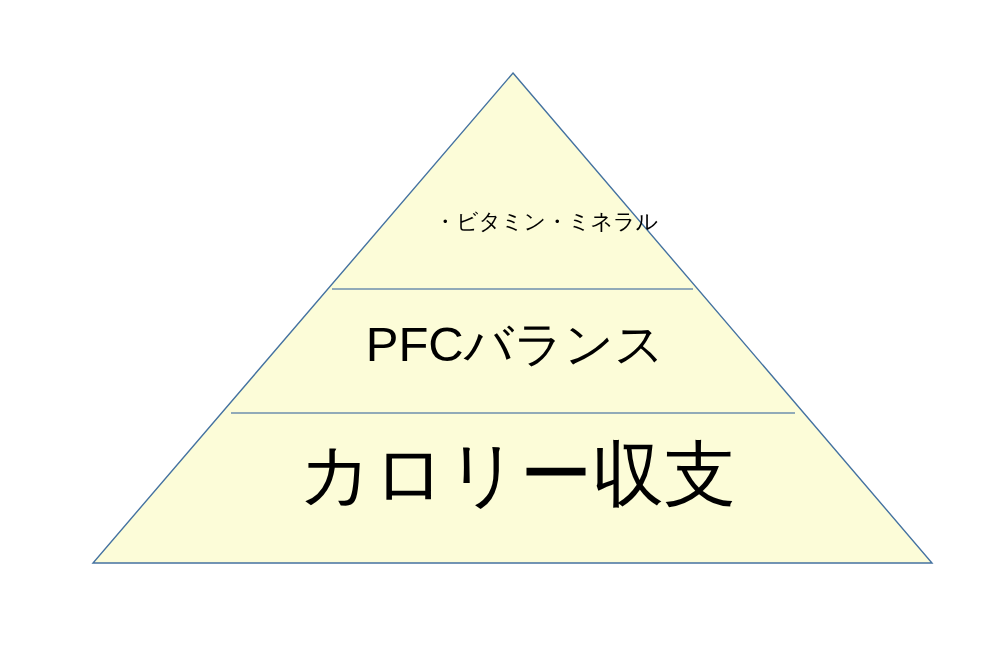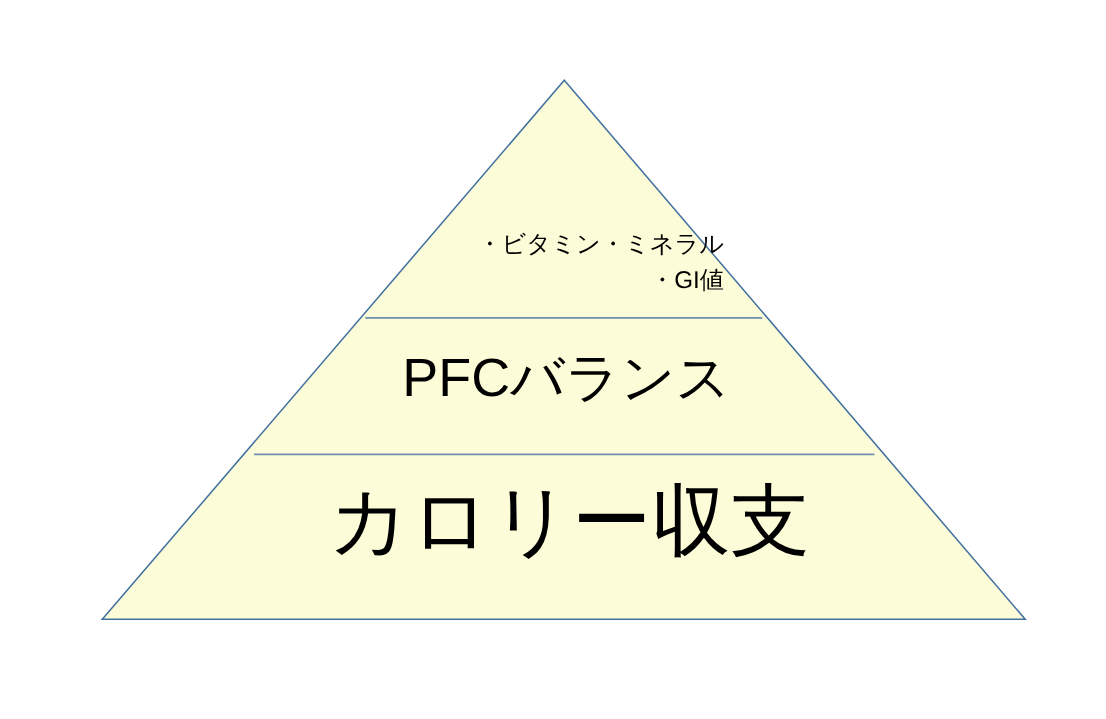--- a/index.html
+++ b/index.html
@@ -74,20 +74,19 @@
 
     <polygon points="513,73 932,563 93,563" fill="#FCFCD8" stroke="#4472A0" stroke-width="1.4"></polygon>
 
     <line x1="332" y1="289" x2="693" y2="289" stroke="#6E8FAE" stroke-width="1.6"></line>
 
     <line x1="231" y1="413" x2="795" y2="413" stroke="#6E8FAE" stroke-width="1.6"></line>
   </svg>
 
   <div class="tier-label" id="tier-top-label">
     <span class="bullet-line">・ビタミン・ミネラル</span>
-    <span class="bullet-line">・GI値</span>
   </div>
 
   <div class="tier-label" id="tier-middle-label">PFCバランス</div>
 
   <div class="tier-label" id="tier-bottom-label">カロリー収支</div>
 
 </div>
 
 </body></html>

